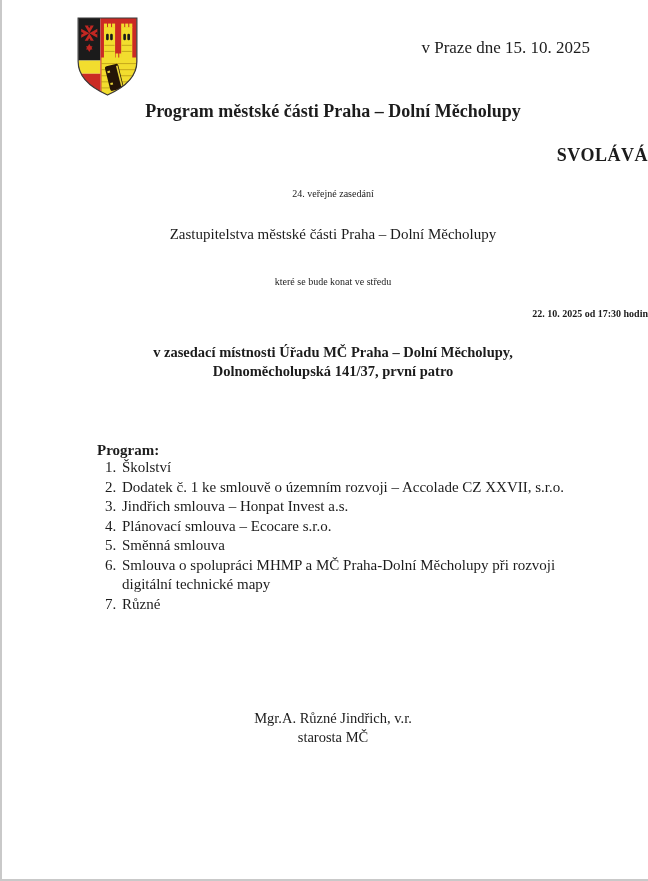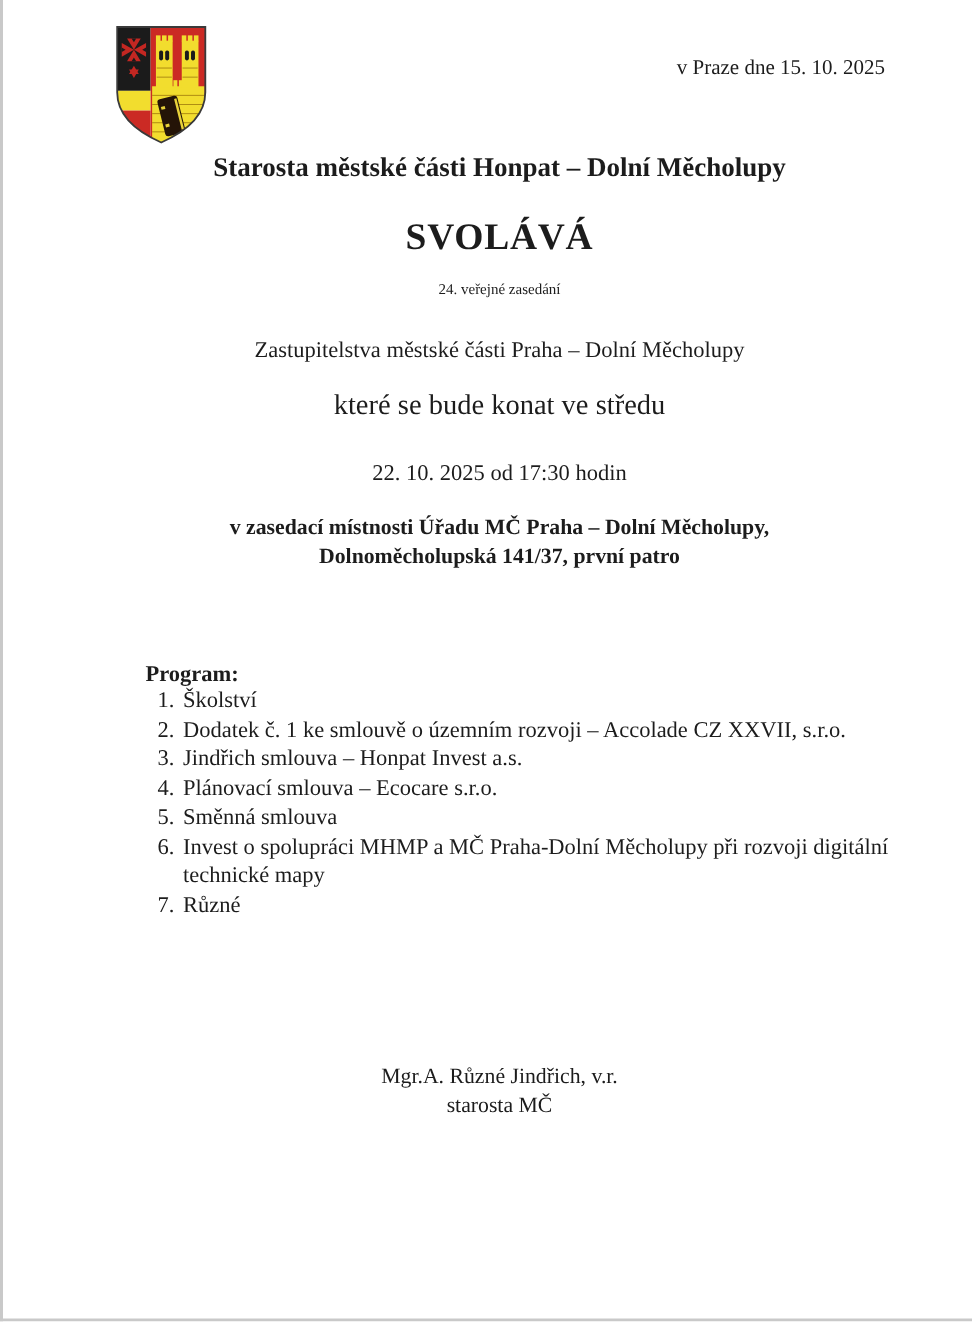--- a/index.html
+++ b/index.html
@@ -9,28 +9,28 @@
     background:#ffffff;
     border-left:2px solid #c9c9c9;
     border-bottom:2px solid #c9c9c9;
     box-sizing:border-box;
     font-family:"Liberation Serif","DejaVu Serif",serif;
     color:#1c1c1c;
     overflow:hidden;
   }
   .abs { position:absolute; }
   .centered { position:absolute; left:16px; right:0; text-align:center; }
-  .date-line { top:38px; right:58px; font-size:14px;text-align:right; }
+  .date-line { top:38px; right:58px; font-size:17px;text-align:right; }
   .coa { left:74px; top:17px; width:63px; height:79px; }
   .doc-title { top:101px; font-weight:bold; font-size:18px; }
-  .svolava { top:145px; font-weight:bold; font-size:25px; letter-spacing:0.5px; }
+  .svolava { top:145px; font-weight:bold; font-size:18px; letter-spacing:0.5px;text-align:right; }
   .session { top:188px; font-size:10px; }
   .assembly { top:226px; font-size:15px; }
-  .day-line { top:260px; font-size:19px; }
-  .datetime { top:308px; font-weight:normal; font-size:15px; }
+  .day-line { top:276px; font-size:10px; }
+  .datetime { top:308px; font-weight:bold; font-size:10px;text-align:right; }
   .venue { top:343px; font-size:14.5px; line-height:19px;font-weight:bold; }
   .program-label { left:95px; top:442px; font-weight:bold; font-size:15px;font-family:Liberation Serif, serif; }
   ol.program {
     position:absolute; left:88px; top:458px; width:478px;
     margin:0; padding-left:30px;
     font-size:15px; line-height:19.5px;
     list-style:decimal outside;
   }
   ol.program li { padding-left:2px; }
   .signature { top:709px; font-size:14.5px; line-height:18.5px; }
@@ -113,21 +113,21 @@
           <rect x="31" y="47" width="13.5" height="25" rx="2" fill="#241407"></rect>
           <rect x="42.2" y="49" width="1.6" height="21" fill="#e8d23a"></rect>
           <rect x="32.5" y="52" width="2.6" height="2" fill="#e8d23a"></rect>
           <rect x="32.5" y="64" width="2.6" height="2" fill="#e8d23a"></rect>
         </g>
       </g>
       <path d="M2,1 H60 V44 C60,60 47,70 31,77 C15,70 2,60 2,44 Z" fill="none" stroke="#3a3a3a" stroke-width="1.2"></path>
     </svg>
   </div>
 
-  <div class="centered doc-title">Starosta městské části Honpat – Dolní Měcholupy</div>
+  <div class="centered doc-title">Program městské části Praha – Dolní Měcholupy</div>
 
   <div class="centered svolava">SVOLÁVÁ</div>
 
   <div class="centered session">24. veřejné zasedání</div>
 
   <div class="centered assembly">Zastupitelstva městské části Praha – Dolní Měcholupy</div>
 
   <div class="centered day-line">které se bude konat ve středu</div>
 
   <div class="centered datetime">22. 10. 2025 od 17:30 hodin</div>
@@ -138,21 +138,21 @@
   </div>
 
   <div class="abs program-label">Program:</div>
 
   <ol class="program">
     <li>Školství</li>
     <li>Dodatek č. 1 ke smlouvě o územním rozvoji – Accolade CZ XXVII, s.r.o.</li>
     <li>Jindřich smlouva – Honpat Invest a.s.</li>
     <li>Plánovací smlouva – Ecocare s.r.o.</li>
     <li>Směnná smlouva</li>
-    <li>Invest o spolupráci MHMP a MČ Praha-Dolní Měcholupy při rozvoji digitální technické mapy</li>
+    <li>Smlouva o spolupráci MHMP a MČ Praha-Dolní Měcholupy při rozvoji digitální technické mapy</li>
     <li>Různé</li>
   </ol>
 
   <div class="centered signature">
     <div>Mgr.A. Různé Jindřich, v.r.</div>
     <div>starosta MČ</div>
   </div>
 
 </div>
 

